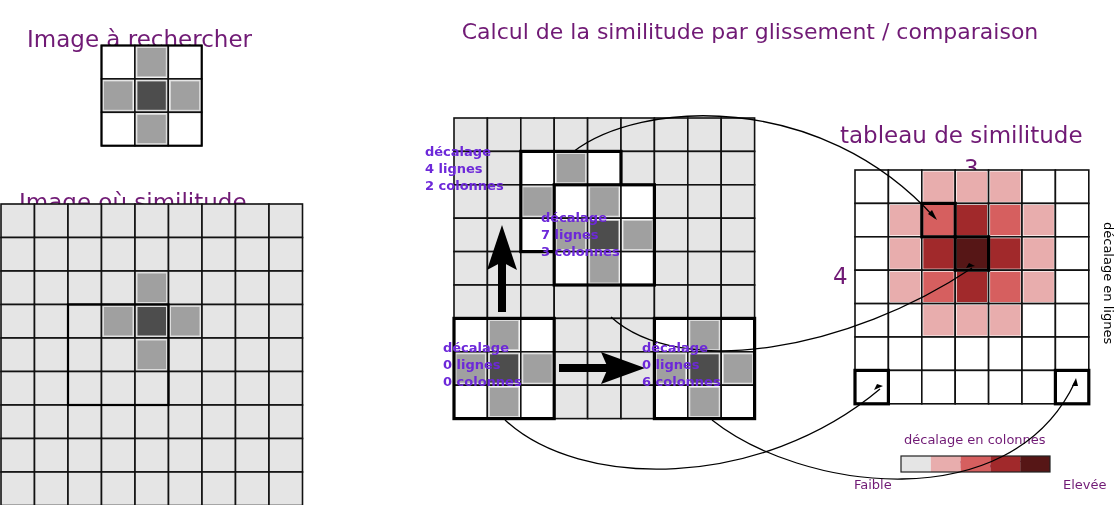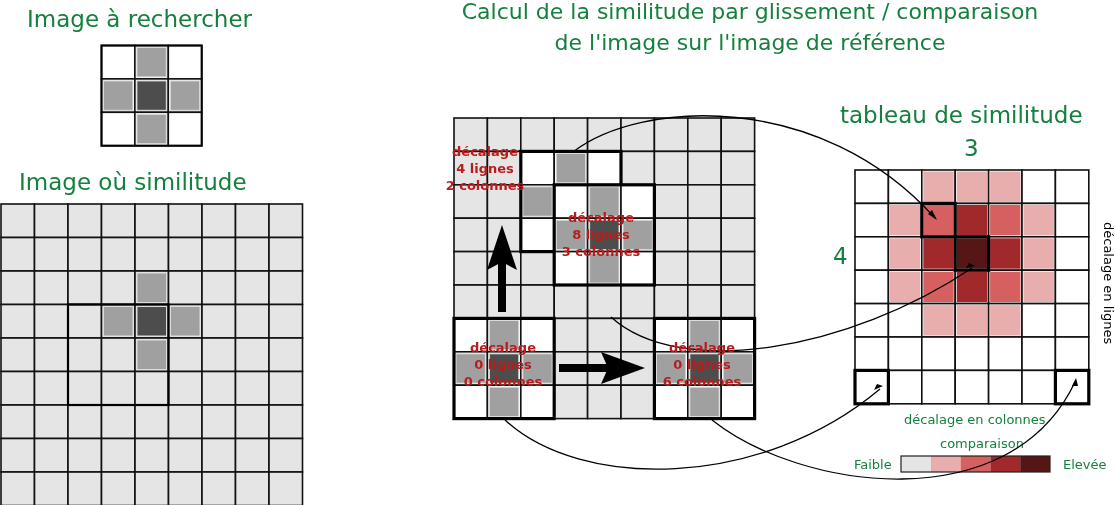--- a/index.html
+++ b/index.html
@@ -1,33 +1,32 @@
 <!DOCTYPE html>
 <html><head>
 <meta charset="utf-8">
 <style>
   html, body { margin: 0; padding: 0; background: #ffffff; }
   body { width: 1115px; height: 505px; position: relative; overflow: hidden; font-family: "DejaVu Sans", sans-serif; }
-  .label { position: absolute; color: #15803d; white-space: nowrap; font-family: "DejaVu Sans", sans-serif; }
+  .label { position: absolute; color: #701a75; white-space: nowrap; font-family: "DejaVu Sans", sans-serif; margin-top: 20px; }
   .title-lg { font-size: 23px; }
   .title-md { font-size: 22px; text-align: center; line-height: 31px; }
   .num { font-size: 23px; }
   .small { font-size: 13px; text-align: center; }
-  .bold-box { position: absolute; font-family: "DejaVu Sans", sans-serif; font-weight: bold; font-size: 13px; line-height: 17px; text-align: center; color: #b91c1c; white-space: nowrap; }
+  .bold-box { position: absolute; font-family: "DejaVu Sans", sans-serif; font-weight: bold; font-size: 13px; line-height: 17px; text-align: left; color: #6d28d9; white-space: nowrap; }
   .vertical { position: absolute; font-size: 13px; transform: rotate(90deg); transform-origin: left top; white-space: nowrap; }
   svg { position: absolute; left: 0; top: 0; }
 </style>
 </head>
 <body>
 
 <div class="label title-lg" style="left:27px; top:6px;">Image à rechercher</div>
 <div class="label title-lg" style="left:19px; top:169px;">Image où similitude</div>
 <div class="label title-md" style="left:410px; top:-4px; width:680px;">
   <div>Calcul de la similitude par glissement / comparaison</div>
-  <div>de l'image sur l'image de référence</div>
 </div>
 <div class="label title-lg" style="left:840px; top:102px;">tableau de similitude</div>
 <div class="label num" style="left:964px; top:135px;">3</div>
 <div class="label num" style="left:833px; top:243px;">4</div>
 <div class="label small" style="left:904px; top:412px;">décalage en colonnes</div>
 <div class="vertical" style="left:1116px; top:222px;">décalage en lignes</div>
 <div class="label small" style="left:940px; top:436px;">comparaison</div>
 <div class="label small" style="left:854px; top:457px;">Faible</div>
 <div class="label small" style="left:1063px; top:457px;">Elevée</div>
 
@@ -389,21 +388,21 @@
   </g>
 </svg>
 
 <div class="bold-box" style="left:425px; top:143px; width:120px;">
   <div>décalage</div>
   <div>4 lignes</div>
   <div>2 colonnes</div>
 </div>
 <div class="bold-box" style="left:541px; top:209px; width:120px;">
   <div>décalage</div>
-  <div>8 lignes</div>
+  <div>7 lignes</div>
   <div>3 colonnes</div>
 </div>
 <div class="bold-box" style="left:443px; top:339px; width:120px;">
   <div>décalage</div>
   <div>0 lignes</div>
   <div>0 colonnes</div>
 </div>
 <div class="bold-box" style="left:642px; top:339px; width:120px;">
   <div>décalage</div>
   <div>0 lignes</div>

